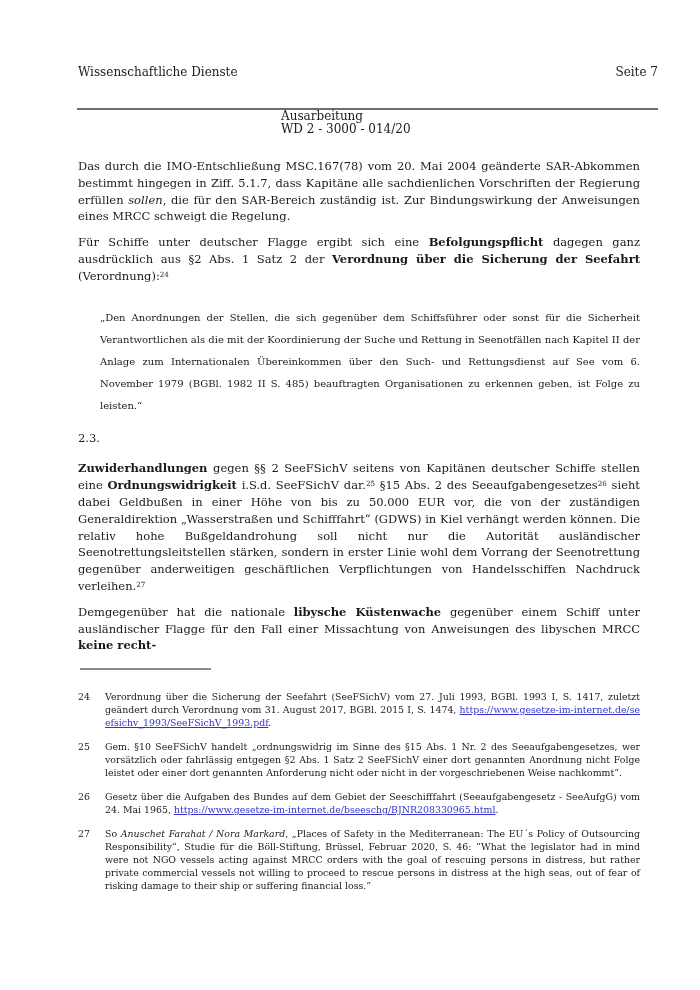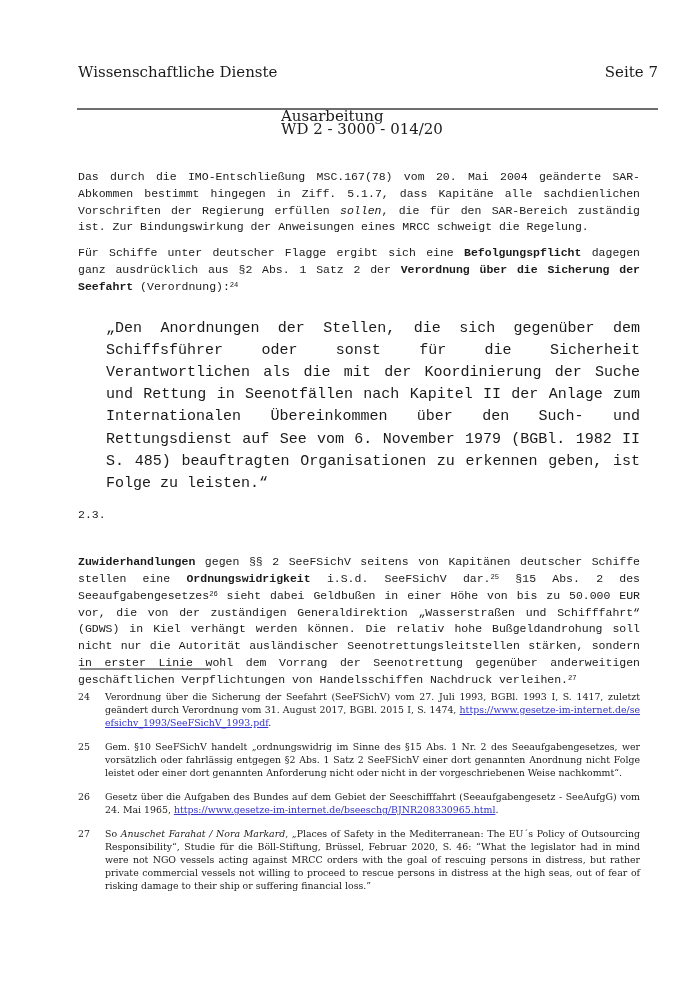--- a/index.html
+++ b/index.html
@@ -12,47 +12,45 @@
     position:relative;
     width:700px;height:990px;
     background:#ffffff;
     font-family:"DejaVu Serif","Liberation Serif",serif;
     color:var(--text);
     overflow:hidden;
   }
   
   .header-row{
     position:absolute;top:66px;left:78px;width:580px;height:30px;
-    font-size:15px;line-height:13px;
+    font-size:12px;line-height:13px;
   }
   .header-left{position:absolute;left:0;top:0;}
   .header-center{position:absolute;left:203px;top:0;margin-top:44px;}
   .header-right{position:absolute;right:0;top:0;}
   .header-rule{
     position:absolute;top:108px;left:77px;width:581px;
     border-top:2px solid var(--rule);
   }
   
   .content{
-    position:absolute;top:169px;left:78px;width:562px;
+    position:absolute;top:158px;left:78px;width:562px;
     font-size:11.5px;line-height:16.8px;
     text-align:justify;
-    font-family:Liberation Mono, monospace;
   }
   .content p{margin:0 0 9px 0;}
   .quote{
-    margin:22px 0 12px 28px;
-    font-size:15px;line-height:22.2px;
+    margin:22px 0 12px 22px;
+    font-size:10px;line-height:22.2px;
     text-align:justify;
   }
   .heading{
     display:flex;
     margin:0 0 14px 0;
     text-align:left;
-    flex-direction:column;
   }
   .hnum{flex:0 0 33px;}
   .b{font-weight:bold;}
   .i{font-style:italic;}
   .sup{font-size:0.62em;position:relative;top:-0.45em;line-height:0;}
   a.link{color:var(--link);text-decoration:underline;word-break:break-all;cursor:pointer;}
   
   .fn-rule{
     position:absolute;top:668px;left:80px;width:131px;
     border-top:2px solid #8a8a8a;
@@ -81,20 +79,21 @@
   <div class="header-rule"></div>
 
   <main class="content">
     <p><span>Das durch die IMO-Entschließung MSC.167(78) vom 20. Mai 2004 geänderte SAR-Abkommen bestimmt hingegen in Ziff. 5.1.7, dass Kapitäne alle sachdienlichen Vorschriften der Regierung erfüllen </span><span class="i">sollen</span><span>, die für den SAR-Bereich zuständig ist. Zur Bindungswirkung der Anweisungen eines MRCC schweigt die Regelung.</span></p>
     <p><span>Für Schiffe unter deutscher Flagge ergibt sich eine </span><span class="b">Befolgungspflicht</span><span> dagegen ganz ausdrücklich aus §2 Abs. 1 Satz 2 der </span><span class="b">Verordnung über die Sicherung der Seefahrt</span><span> (Verordnung):</span><span class="sup">24</span></p>
     <div class="quote"><span>„Den Anordnungen der Stellen, die sich gegenüber dem Schiffsführer oder sonst für die Sicherheit Verantwortlichen als die mit der Koordinierung der Suche und Rettung in Seenotfällen nach Kapitel II der Anlage zum Internationalen Übereinkommen über den Such- und Rettungsdienst auf See vom 6. November 1979 (BGBl. 1982 II S. 485) beauftragten Organisationen zu erkennen geben, ist Folge zu leisten.“</span></div>
     <div class="heading">
       <span class="hnum">2.3.</span>
     </div>
     <p><span class="b">Zuwiderhandlungen</span><span> gegen §§ 2 SeeFSichV seitens von Kapitänen deutscher Schiffe stellen eine </span><span class="b">Ordnungswidrigkeit</span><span> i.S.d. SeeFSichV dar.</span><span class="sup">25</span><span> §15 Abs. 2 des Seeaufgabengesetzes</span><span class="sup">26</span><span> sieht dabei Geldbußen in einer Höhe von bis zu 50.000 EUR vor, die von der zuständigen Generaldirektion „Wasserstraßen und Schifffahrt“ (GDWS) in Kiel verhängt werden können. Die relativ hohe Bußgeldandrohung soll nicht nur die Autorität ausländischer Seenotrettungsleitstellen stärken, sondern in erster Linie wohl dem Vorrang der Seenotrettung gegenüber anderweitigen geschäftlichen Verpflichtungen von Handelsschiffen Nachdruck verleihen.</span><span class="sup">27</span></p>
+    <p><span>Demgegenüber hat die nationale </span><span class="b">libysche Küstenwache</span><span> gegenüber einem Schiff unter ausländischer Flagge für den Fall einer Missachtung von Anweisungen des libyschen MRCC </span><span class="b">keine recht-</span></p>
   </main>
 
   <div class="fn-rule"></div>
 
   <section class="footnotes">
     <div class="fn">
       <span class="fn-num">24</span>
       <span class="fn-text"><span>Verordnung über die Sicherung der Seefahrt (SeeFSichV) vom 27. Juli 1993, BGBl. 1993 I, S. 1417, zuletzt geändert durch Verordnung vom 31. August 2017, BGBl. 2015 I, S. 1474, </span><a class="link">https://www.gesetze-im-internet.de/seefsichv_1993/SeeFSichV_1993.pdf</a><span>.</span></span>
     </div>
     <div class="fn">

